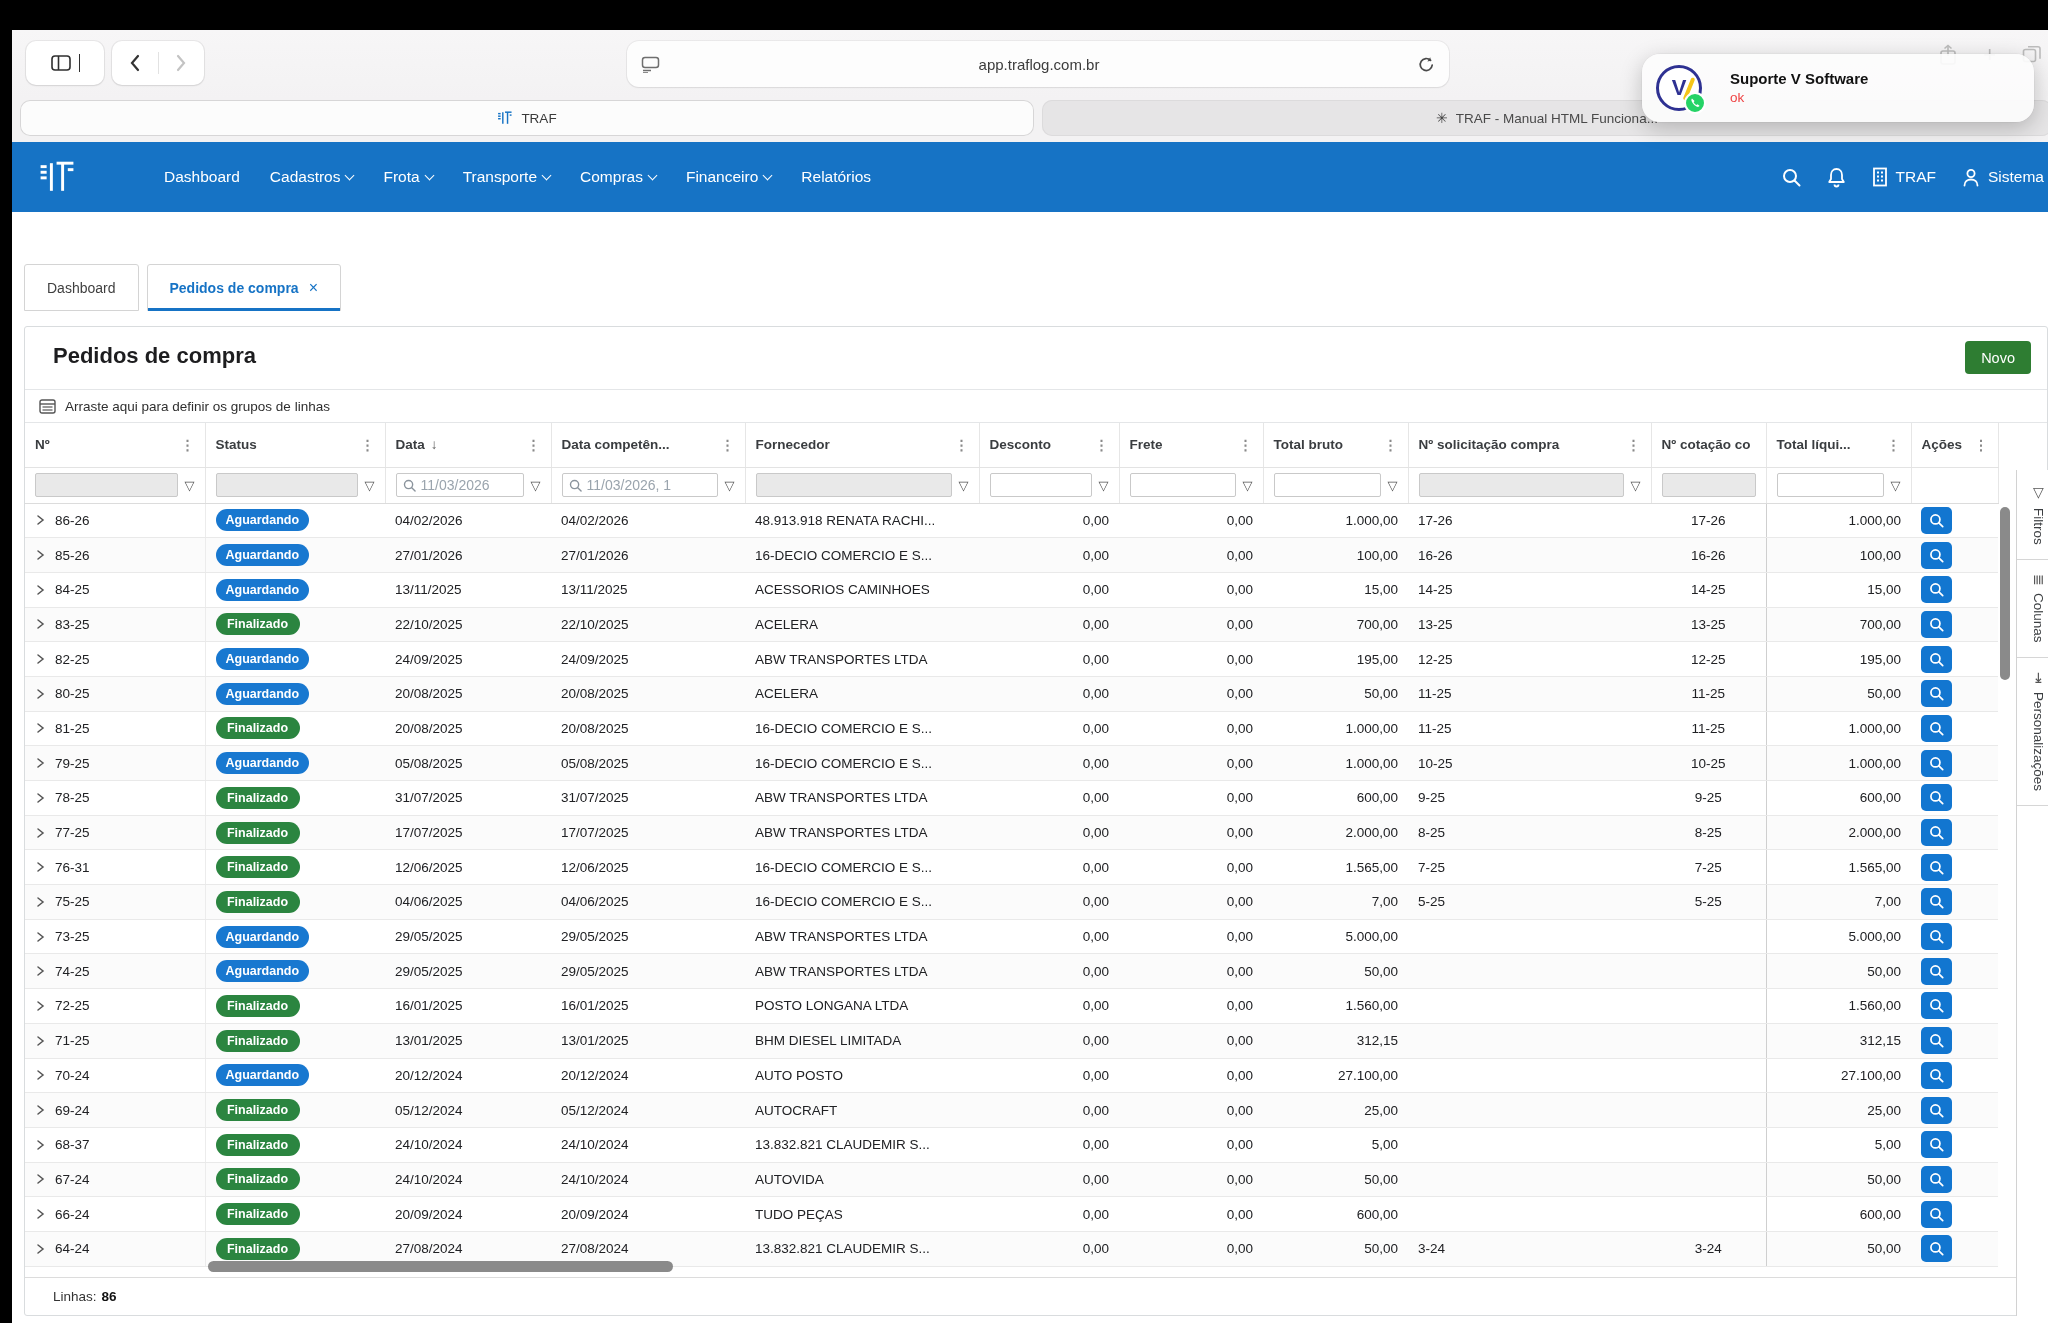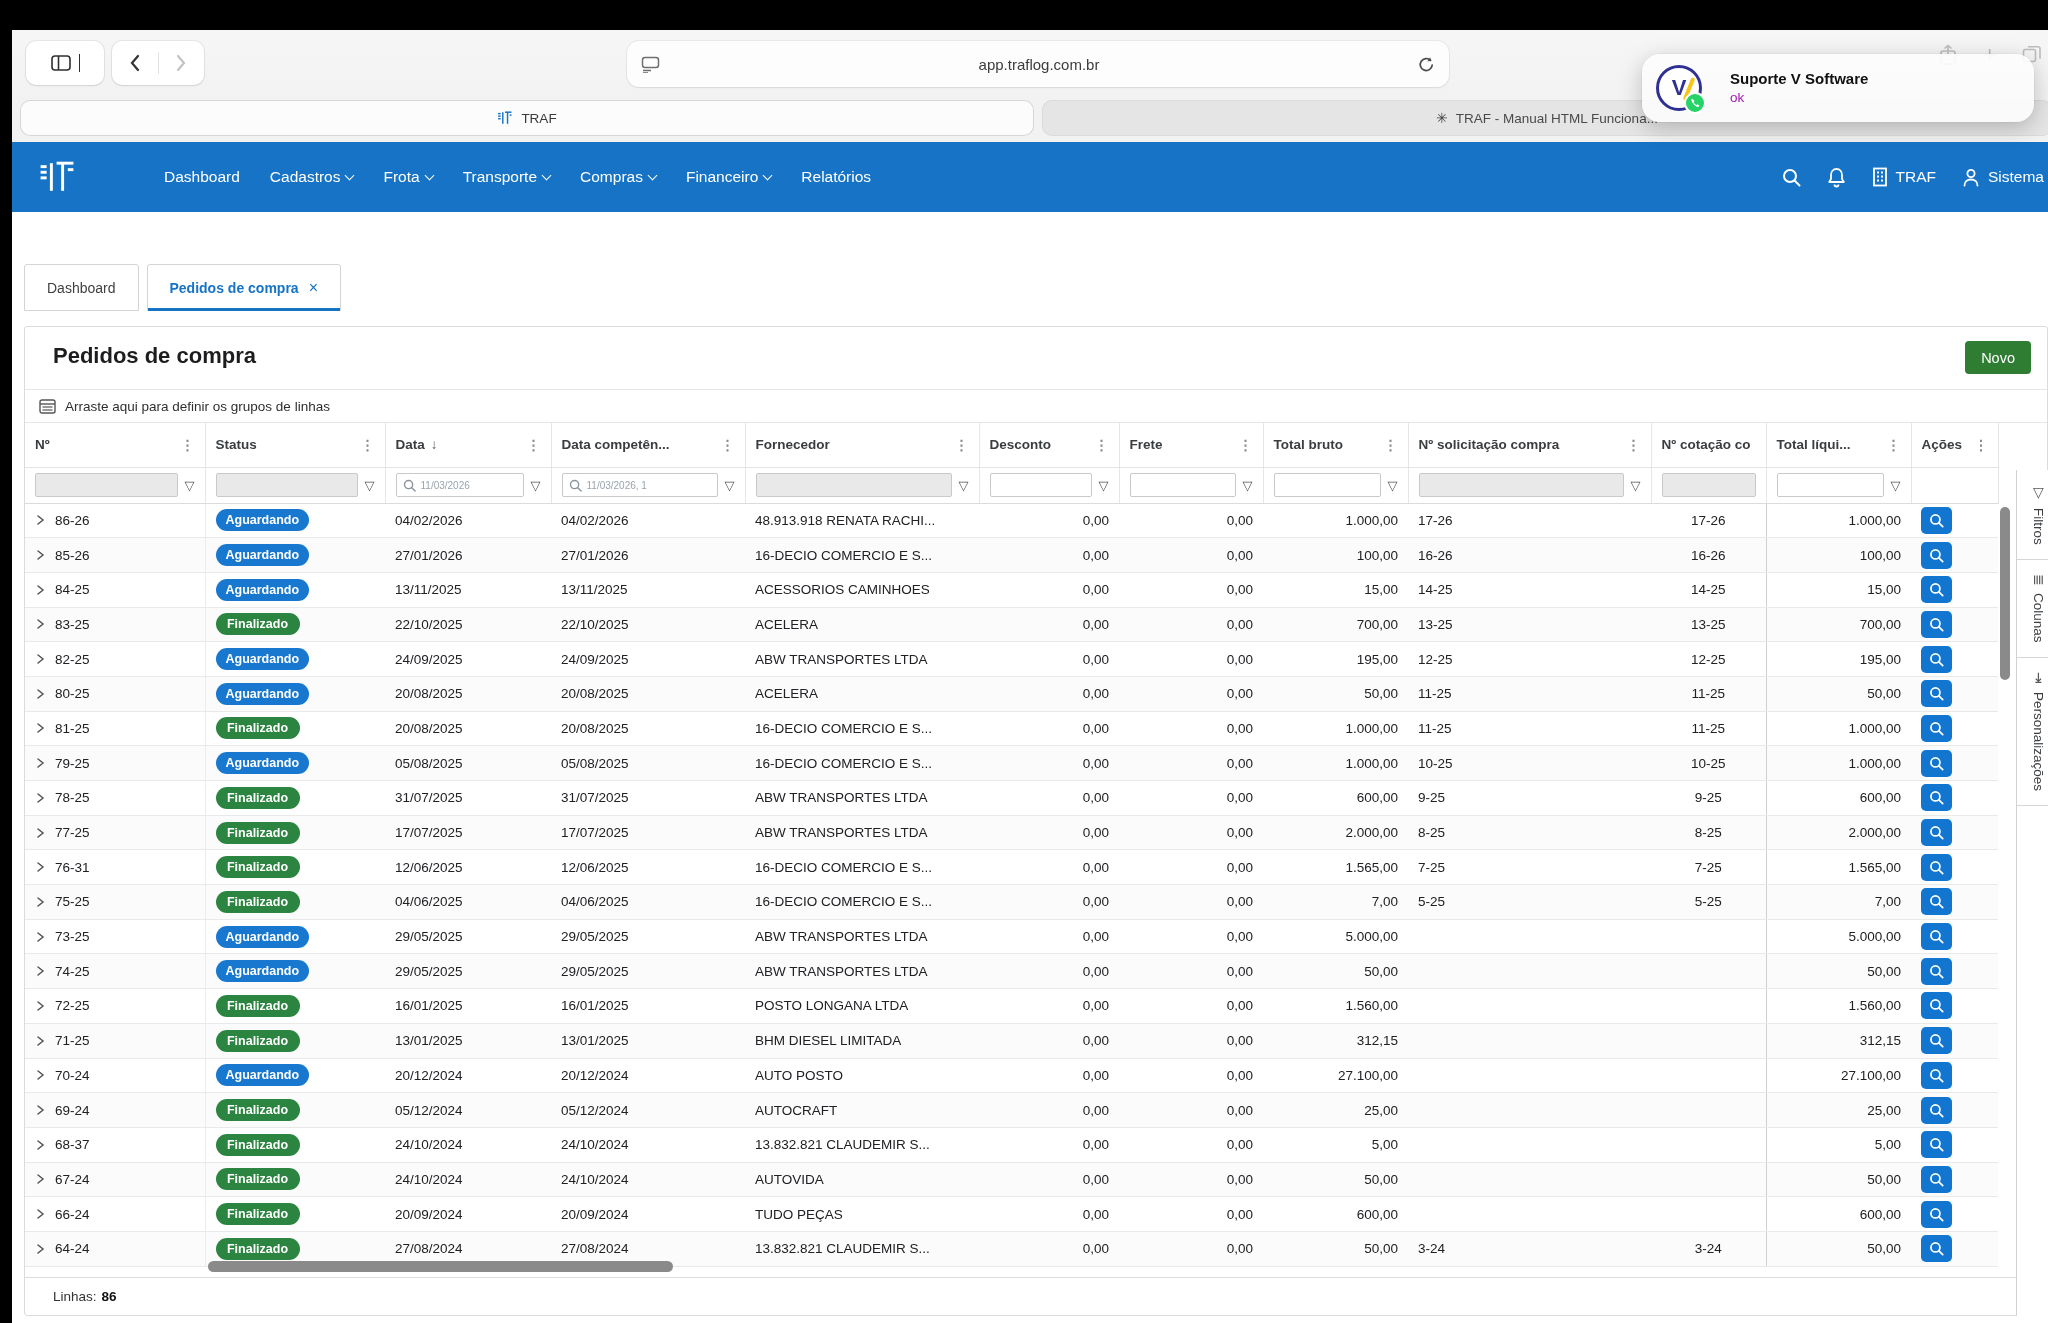--- a/index.html
+++ b/index.html
@@ -16,21 +16,21 @@
   .tabstrip{position:absolute;top:68px;left:0;width:2048px;height:44px;background:#f3f2f3;}
   .btab{position:absolute;top:2px;height:36px;border-radius:10px;display:flex;align-items:center;justify-content:center;gap:8px;font-size:13.5px;color:#3a3a3a;}
   .btab.active{left:8px;width:1014px;background:#fcfcfc;box-shadow:0 0 0 1px #d7d6d7 inset;}
   .btab.inactive{left:1030px;width:1010px;background:#e6e5e6;box-shadow:0 0 0 1px #dcdbdc inset;color:#4a4a4a;}
   .notif{position:absolute;top:24px;right:26px;width:392px;height:68px;background:rgba(252,252,252,.92);border-radius:18px;box-shadow:0 6px 22px rgba(0,0,0,.22),0 0 0 .5px rgba(0,0,0,.06);display:flex;align-items:center;padding:0 14px;z-index:50;}
   .notif-logo{position:relative;width:46px;height:46px;border-radius:50%;background:#fff;border:3px solid #2e3192;display:flex;align-items:center;justify-content:center;font-weight:bold;font-size:22px;color:#2e3192;flex:0 0 auto;}
   .notif-logo .slash{position:absolute;right:8px;top:9px;width:4px;height:24px;background:#f5c518;transform:rotate(22deg);border-radius:2px;}
   .wa-badge{position:absolute;right:-7px;bottom:-6px;width:22px;height:22px;border-radius:50%;background:#25d366;border:2px solid #fff;display:flex;align-items:center;justify-content:center;}
   .notif-texts{margin-left:28px;line-height:1.35;}
   .notif-title{font-size:15px;font-weight:bold;color:#111;}
-  .notif-msg{font-size:13.5px;color:#a21caf;}
+  .notif-msg{font-size:13.5px;color:#ef4444;}
 
   
   .navbar{position:absolute;top:112px;left:0;width:2048px;height:70px;background:var(--navbar-blue);display:flex;align-items:center;color:#fff;}
   .nav-menu{display:flex;align-items:center;gap:30px;margin-left:88px;font-size:15.5px;}
   .nav-item{display:flex;align-items:center;gap:6px;cursor:pointer;}
   .chev-down{width:7px;height:7px;border-right:1.8px solid #fff;border-bottom:1.8px solid #fff;transform:rotate(45deg);margin-top:-4px;}
   .nav-right{position:absolute;right:16px;display:flex;align-items:center;gap:26px;font-size:15.5px;}
   .nav-right .lbl{margin-left:-18px;}
 
   
@@ -52,21 +52,21 @@
   .grid thead tr.hdr th{height:44px;font-weight:bold;color:#3a3d40;text-align:left;border-bottom:1px solid #e3e3e3;}
   .hdr-inner{display:flex;gap:6px;}
   .hdr-inner .grow{flex:1;}
   .dots{color:#8a8a8a;font-size:14px;}
   .hdr-sep{border-right:1px solid #e6e6e6;}
   .grid thead tr.flt td{height:36px;border-bottom:1px solid #dcdcdc;}
   .flt-inner{display:flex;align-items:center;gap:7px;}
   .fbox{flex:1;height:24px;border:1px solid #c9c9c9;border-radius:2px;display:flex;align-items:center;gap:5px;padding:0 6px;min-width:0;}
   .fbox.gray{background:#e9e9e9;}
   .fbox.white{background:#fff;}
-  .fph{font-size:10px;color:#9aa4ad;overflow:hidden;white-space:nowrap;}
+  .fph{font-size:14px;color:#9aa4ad;overflow:hidden;white-space:nowrap;}
   .funnel{font-size:13px;color:#555;}
   .grid tbody td{height:34.7px;border-bottom:1px solid #e9e9e9;color:#202124;}
   .grid tbody tr:nth-child(even) td{background:#fbfbfb;}
   .al-r{text-align:right;}
   .al-c{text-align:center;}
   .col-num{border-right:1px solid #ececec;}
   .pin-first{border-left:1px solid #cfcfcf;}
   .num-cell{display:flex;align-items:center;gap:10px;}
   .pill{display:inline-block;min-width:84px;text-align:center;padding:4px 10px;border-radius:13px;color:#fff;font-size:12.5px;font-weight:bold;}
   .act-btn{width:31px;height:27px;border:none;border-radius:5px;background:var(--action-blue);display:inline-flex;align-items:center;justify-content:center;}

